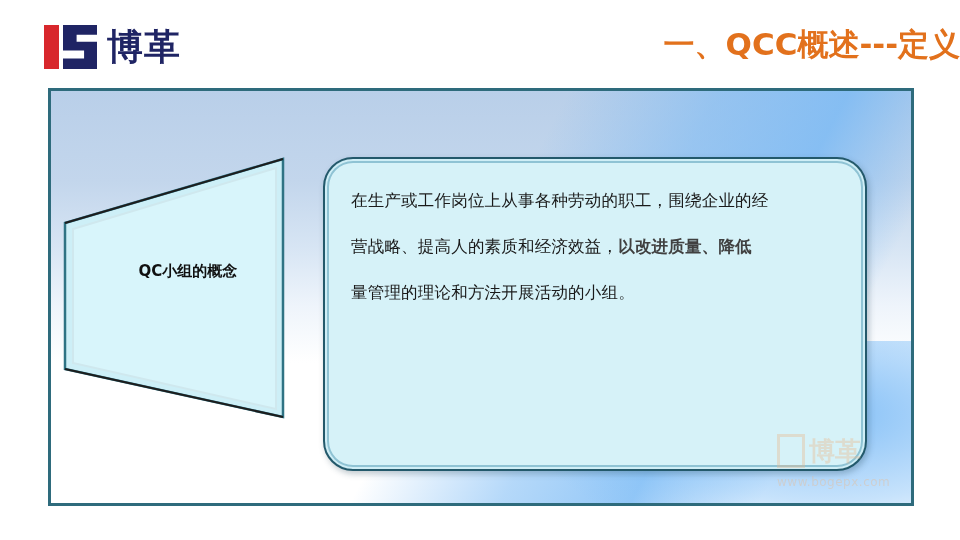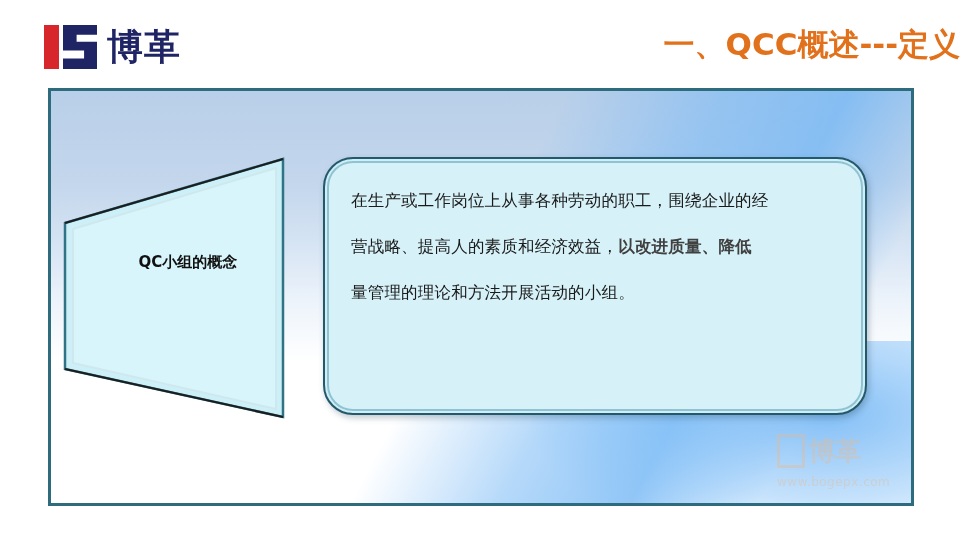--- a/index.html
+++ b/index.html
@@ -145,37 +145,37 @@
     position: absolute;
     left: 4px;
     top: 52px;
     width: 280px;
     height: 290px;
   }
   #trapezoid-wrap svg { display: block; }
   #trapezoid-label {
     position: absolute;
     left: 18px;
-    top: 110px;
+    top: 119px;
     width: 230px;
     text-align: center;
     font-family: "DejaVu Sans", sans-serif;
     font-size: 15px;
     font-weight: 700;
     color: #101010;
     white-space: nowrap;
   }
 
   
   #def-box {
     position: absolute;
     left: 272px;
     top: 66px;
     width: 544px;
-    height: 258px;
+    height: 314px;
     box-sizing: border-box;
     border: 2px solid #23596B;
     border-radius: 30px;
     background: #d6f2f8;
     box-shadow:
       inset 0 0 0 2px #cfeef6,
       inset 0 0 0 4px #8fc3d4,
       2px 3px 6px rgba(30,60,80,0.28);
   }
   #def-text {

